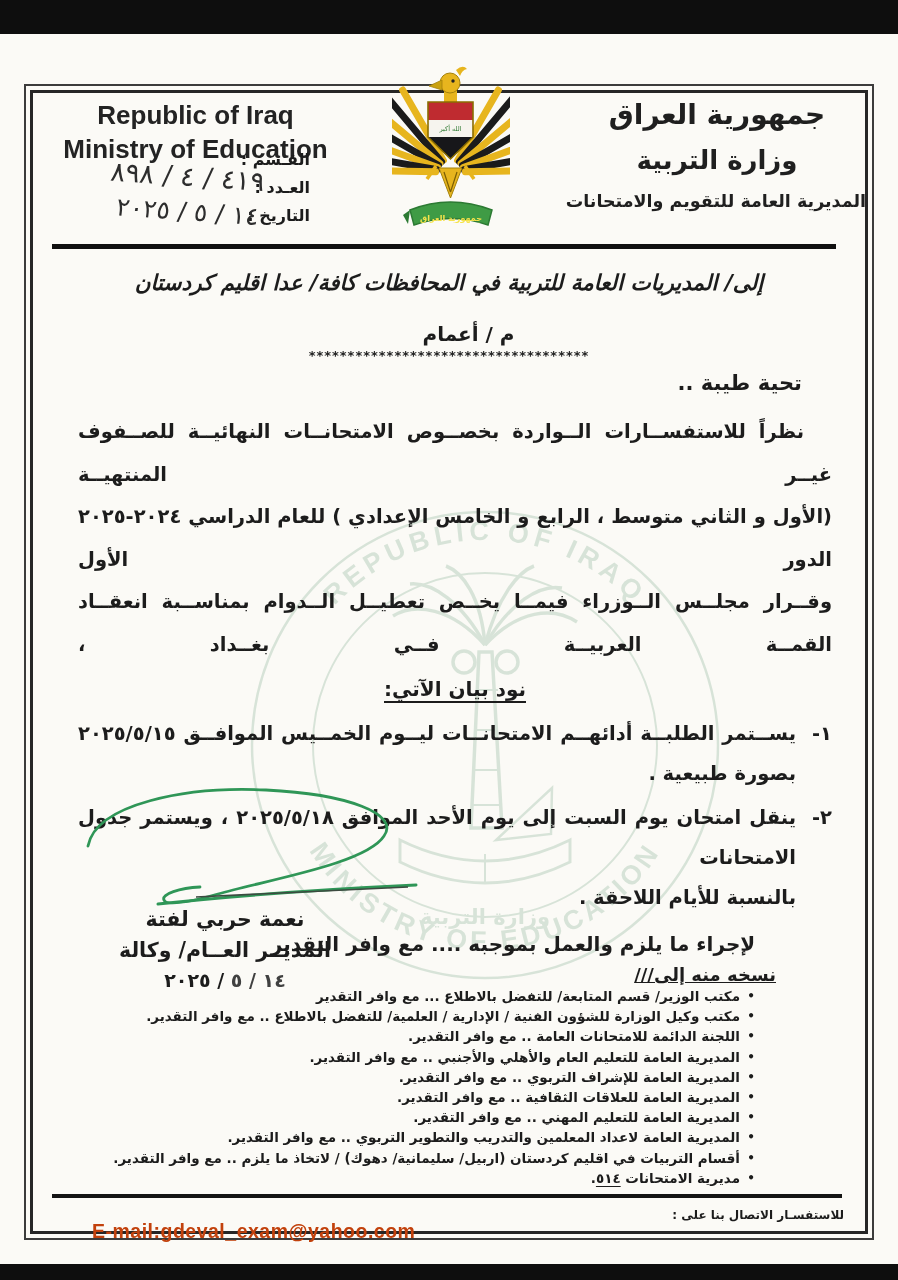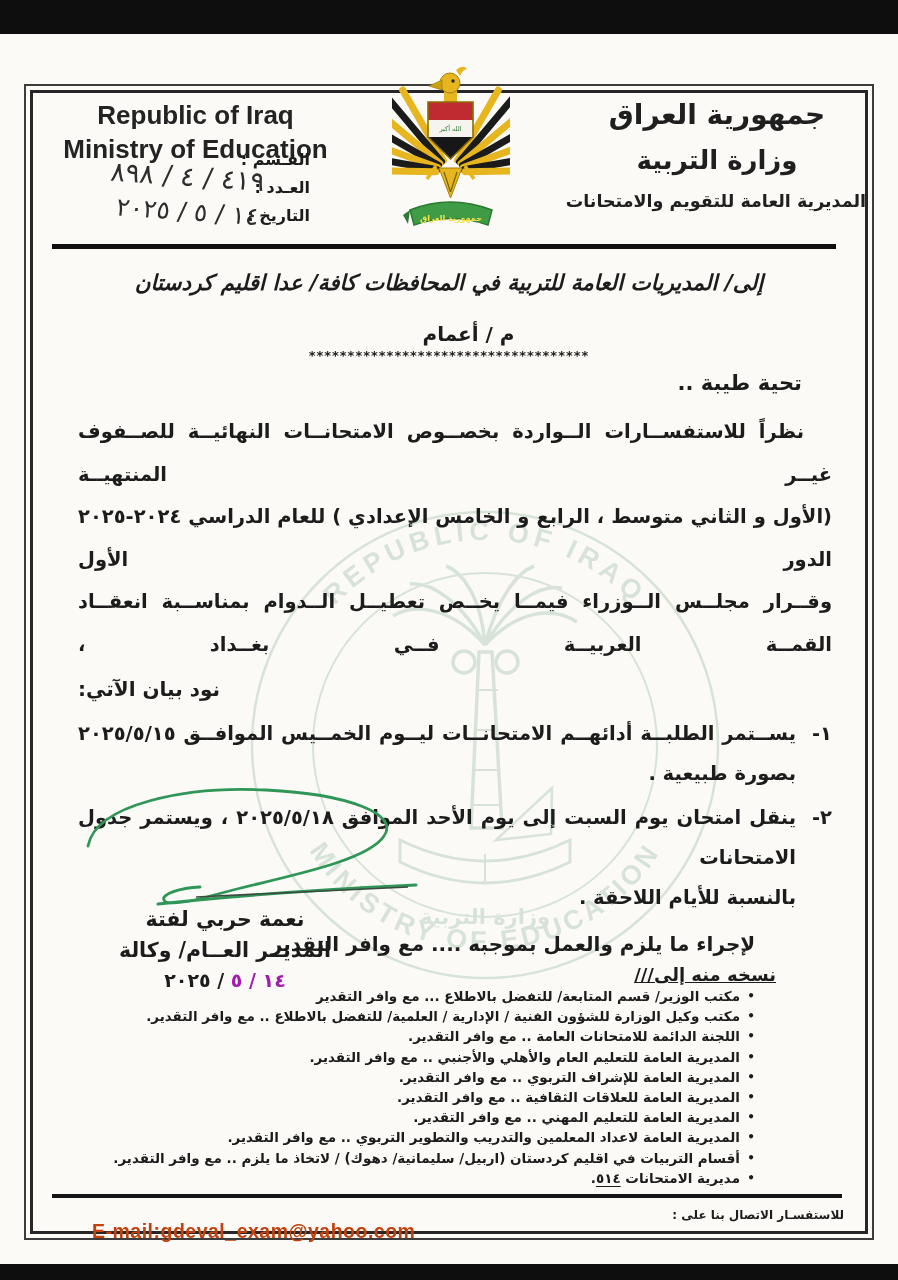--- a/index.html
+++ b/index.html
@@ -37,35 +37,35 @@
   .subject { position:absolute; left:0; right:0; top:288px; direction:rtl; text-align:center;
              font-weight:bold; font-size:20px;padding-left:39px; }
   .stars { position:absolute; left:0; right:0; top:314px; text-align:center;
            font-size:13px; font-weight:bold; letter-spacing:1px; color:#222; }
   .greeting { position:absolute; right:96px; top:337px; direction:rtl;
               font-weight:bold; font-size:21px; }
   .mainflow { position:absolute; left:62px; right:66px; top:377px; direction:rtl;
               font-weight:bold; font-size:19.5px;margin-left:16px; }
   .pline { text-align:justify; text-align-last:justify; line-height:42.5px; }
   .pline.first { text-indent:28px; }
-  .nod { margin-top:2px; line-height:42px; font-size:20px; text-align:left;
-         text-underline-offset:5px; text-decoration-thickness:1.5px; }
+  .nod { margin-top:2px; line-height:42px; font-size:20px; text-align:center;
+         text-decoration:underline; text-underline-offset:5px; text-decoration-thickness:1.5px; }
   .ditem { display:flex; margin-top:4px; }
   .inum { width:36px; flex:0 0 36px; line-height:40px; }
   .itext { flex:1; }
   .iline1 { text-align:justify; text-align-last:justify; line-height:40px; }
   .iline2 { text-align:right; line-height:40px; }
   .closing { margin-top:14px; text-align:center; font-size:20px; transform:translateX(58px); }
 
   
   .sig-svg { position:absolute; left:68px; top:750px; }
   .sig-block { position:absolute; left:95px; top:870px; width:260px; direction:rtl;
                text-align:center; font-weight:bold; font-size:20.5px; line-height:30.5px; }
   .sig-date { font-size:19px; }
-  .green { color:#a21caf; }
+  .green { color:#404040; }
 
   
   .cc-head { position:absolute; right:122px; top:930px; direction:rtl;
              font-weight:bold; font-size:18px;text-decoration:underline; }
   .cc-list { position:absolute; right:136px; left:40px; top:952px; direction:rtl;
              list-style:none; font-weight:bold; font-size:13.5px; }
   .cc-list li { display:flex; line-height:20.2px; white-space:nowrap; }
   .cc-bullet { flex:0 0 22px; text-align:center; font-size:12px; }
   .cc-text { flex:1; text-align:right; overflow:visible; }
   .u { text-decoration:underline; text-underline-offset:3px; }

